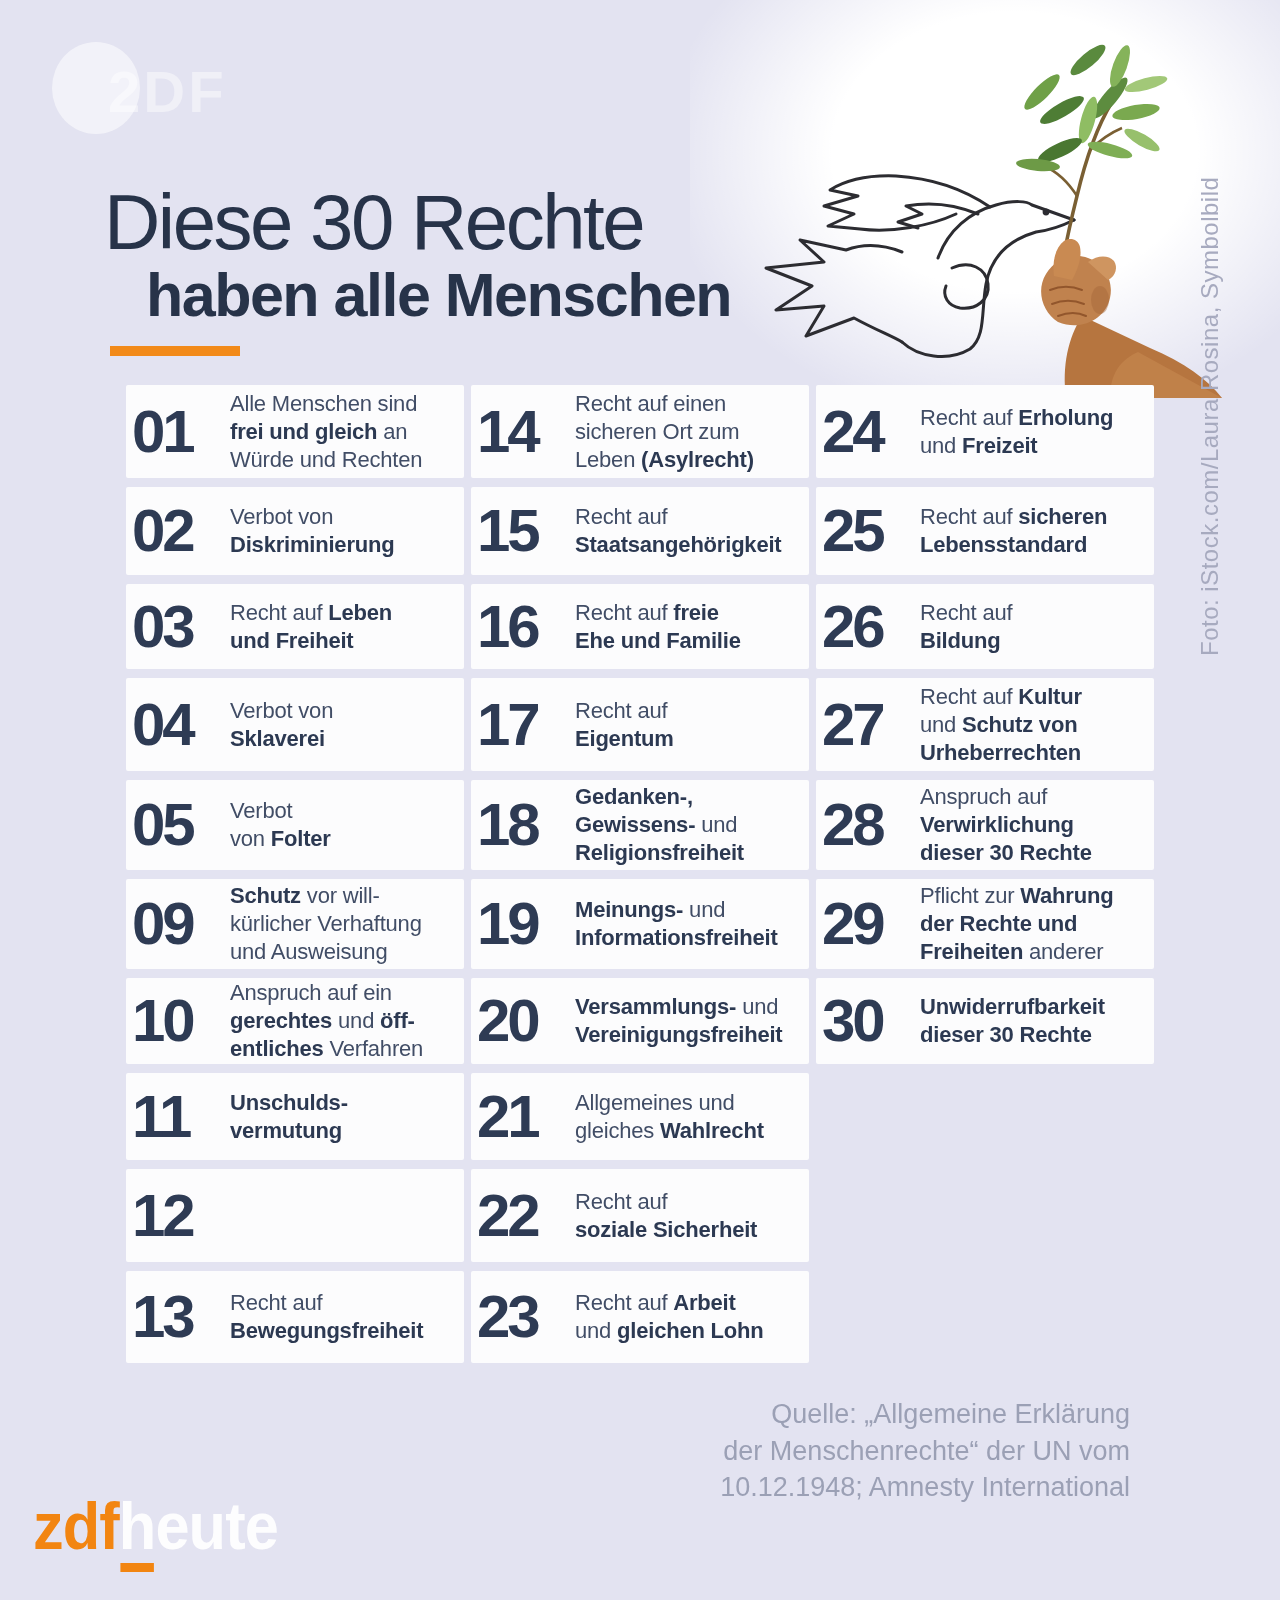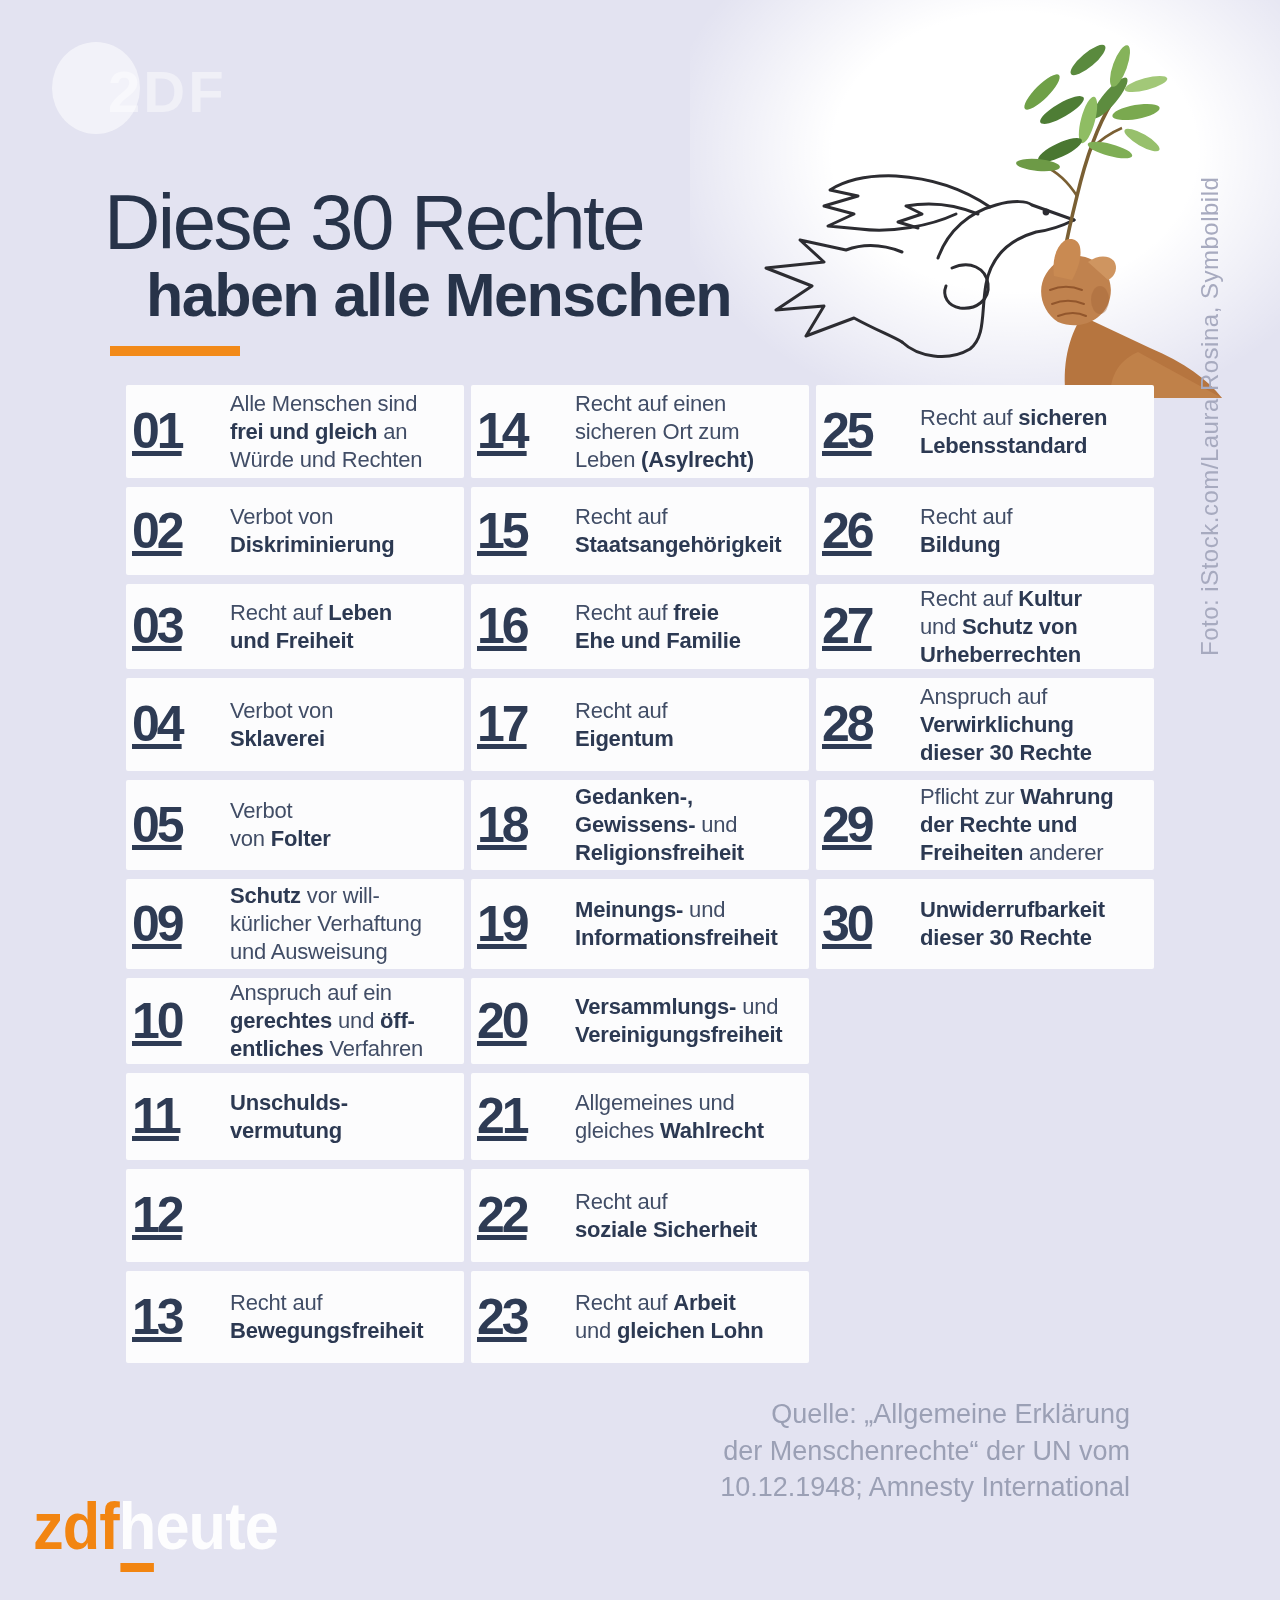--- a/index.html
+++ b/index.html
@@ -30,22 +30,22 @@
   
   .credit{position:absolute;left:1196px;top:36px;height:620px;
     writing-mode:vertical-rl;transform:rotate(180deg);
     font-size:24px;letter-spacing:.5px;color:#a7aabf;}
   
   .grid{position:absolute;left:126px;top:385px;width:1028px;
     display:grid;grid-template-columns:repeat(3,1fr);
     grid-template-rows:93px 88px 85px 93px 90px 90px 86px 87px 93px 92px;
     grid-auto-flow:column;column-gap:7px;row-gap:9px;z-index:2;}
   .card{background:#fcfcfd;border-radius:2px;display:flex;align-items:center;padding:0 4px 0 6px;}
-  .num{flex:0 0 98px;width:98px;font-size:50px;font-weight:700;line-height:.9;
-    color:#2e3b54;letter-spacing:-3px;text-decoration:underline;}
+  .num{flex:0 0 98px;width:98px;font-size:60px;font-weight:700;line-height:.9;
+    color:#2e3b54;letter-spacing:-3px;}
   .txt{font-size:22px;line-height:28px;color:#414d66;letter-spacing:-0.2px;white-space:nowrap;}
   .txt .b{font-weight:700;color:#2c3952;}
   
   .logo{position:absolute;left:33px;top:1488px;font-size:66px;font-weight:700;
     letter-spacing:-1px;transform:scaleX(.93);transform-origin:left center;display:inline-flex;}
   .logo .zdf{color:#f28511;}
   .logo .heute{color:#fdfdfe;position:relative;}
   .logo .h-underline{position:absolute;left:2px;bottom:-8px;width:36px;height:9px;background:#f28511;}
   .source{position:absolute;right:150px;top:1396px;text-align:right;
     font-size:27px;line-height:36.5px;color:#9ba0b5;}
@@ -252,20 +252,27 @@
       </div>
     </div>
     <div class="card">
       <div class="num">23</div>
       <div class="txt">
         <div class="line"><span>Recht auf </span><span class="b">Arbeit</span></div>
         <div class="line"><span>und </span><span class="b">gleichen Lohn</span></div>
       </div>
     </div>
     <div class="card">
+      <div class="num">24</div>
+      <div class="txt">
+        <div class="line"><span>Recht auf </span><span class="b">Erholung</span></div>
+        <div class="line"><span>und </span><span class="b">Freizeit</span></div>
+      </div>
+    </div>
+    <div class="card">
       <div class="num">25</div>
       <div class="txt">
         <div class="line"><span>Recht auf </span><span class="b">sicheren</span></div>
         <div class="line"><span class="b">Lebensstandard</span></div>
       </div>
     </div>
     <div class="card">
       <div class="num">26</div>
       <div class="txt">
         <div class="line"><span>Recht auf</span></div>

